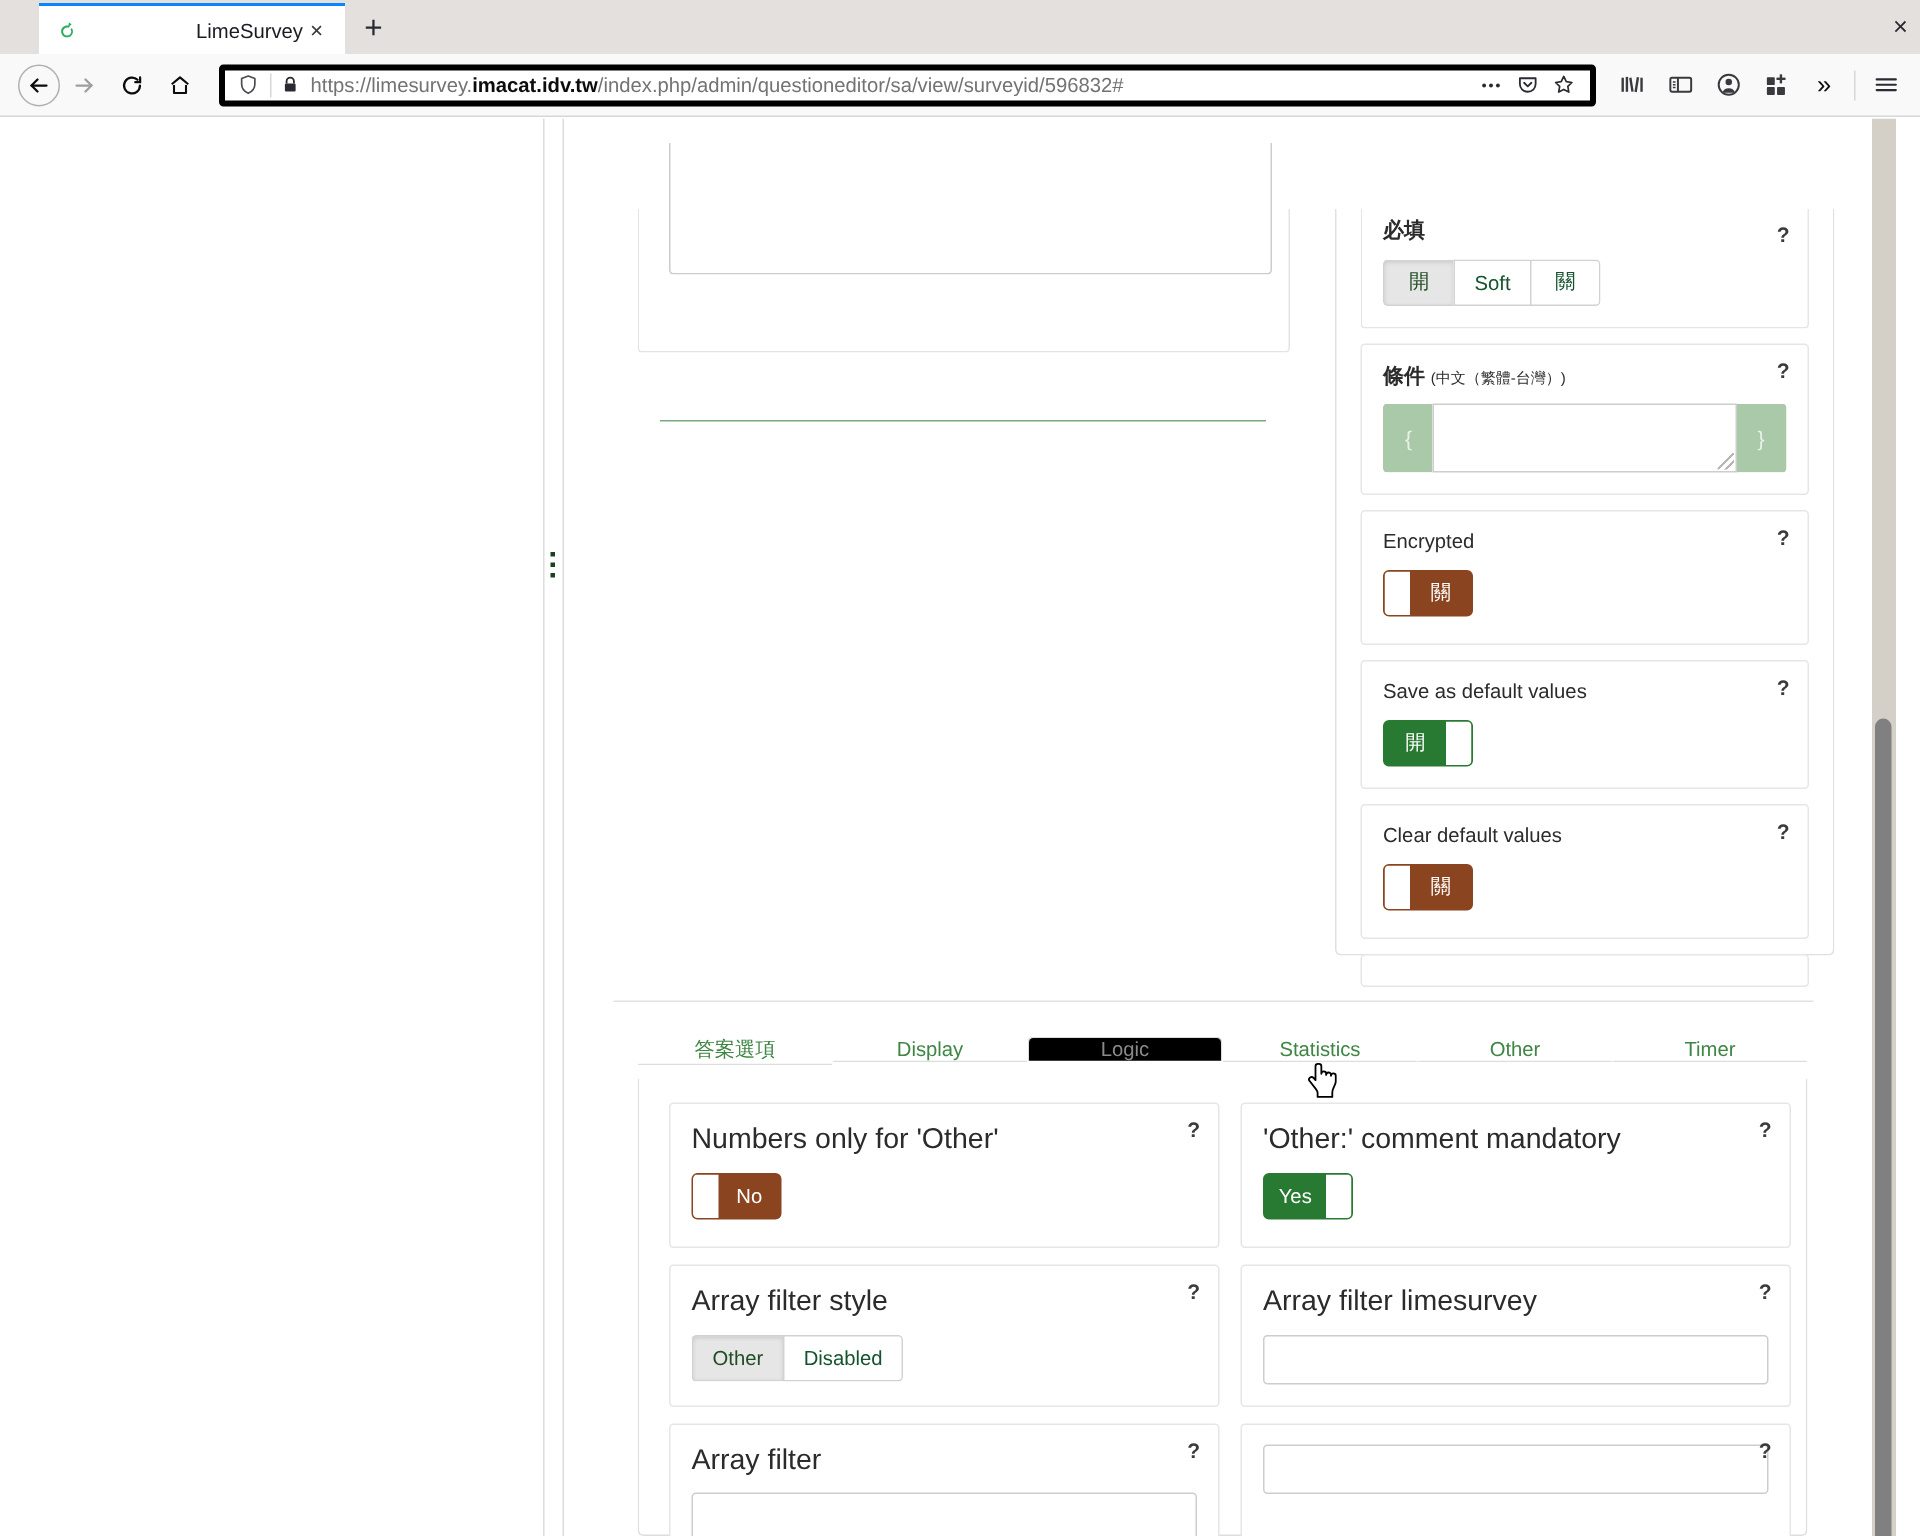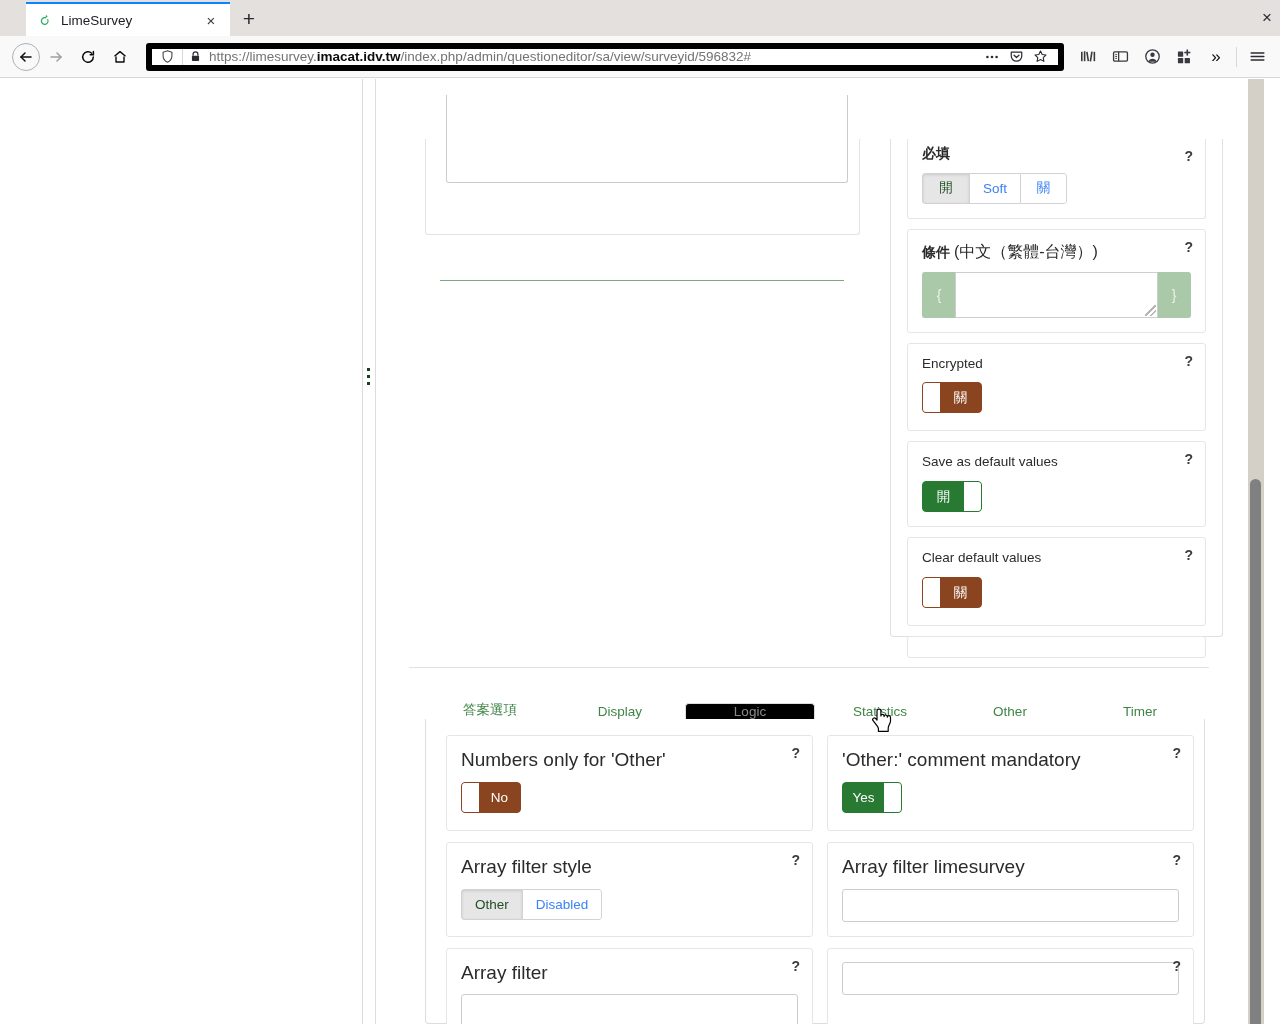--- a/index.html
+++ b/index.html
@@ -22,20 +22,21 @@
     padding-left: 26px;
     position: relative;
   }
   .tab {
     width: 204px; height: 34px;
     background: #ffffff;
     display: flex; align-items: center;
     padding: 0 10px;
     position: relative;
     border-top: 2px solid #0a84ff;
+    text-align: right;
   }
   .tab .favicon {
     width: 16px; height: 16px;
     margin-right: 9px;
     display: flex; align-items: center; justify-content: center;
     flex: 0 0 auto;
   }
   .tab .tab-title {
     flex: 1 1 auto;
     font-size: 13.5px;
@@ -79,21 +80,21 @@
     border-radius: 50%;
     width: 28px; height: 28px;
     margin-left: 5px;
   }
 
   .urlbar {
     flex: 1 1 auto;
     height: 28px;
     margin: 0 8px 0 10px;
     background: #ffffff;
-    border: 6px solid #000000;
+    border: 4px solid #000000;
     border-radius: 3px;
     display: flex; align-items: center;
     padding: 0 6px;
     min-width: 0;
   }
   .urlbar .shield { margin: 0 5px 0 2px; display:flex; align-items:center; }
   .urlbar .sep {
     width: 1px; height: 16px; background: #d7d7db; margin: 0 6px 0 2px;
   }
   .urlbar .lock { margin-right: 7px; display:flex; align-items:center; }
@@ -202,37 +203,37 @@
     background: #ffffff;
   }
   .sbox.first { border-top: none; border-radius: 0 0 3px 3px; padding-top: 6px; margin-top: 0;}
   .sbox-label {
     font-size: 13.5px;
     color: #2b2b2b;
     margin-bottom: 10px;
     line-height: 1.25;
   }
   .sbox-label.cjk { font-weight: 700; font-size: 14px; }
-  .sbox-label .sub { font-weight: 400; font-size: 16px; }
+  .sbox-label .sub { font-weight: 400; font-size: 10px; }
   .help-q {
     position: absolute;
     right: 12px; top: 10px;
     font-size: 14px; font-weight: 700;
     color: #3b3b3b;
     line-height: 1;
   }
 
   
   .btngroup { display: inline-flex; border-radius: 3px; overflow: hidden; }
   .btngroup .bg-btn {
     min-width: 47px; height: 31px;
     display: flex; align-items: center; justify-content: center;
     padding: 0 13px;
     font-size: 13.5px;
-    color: #3b82f6;
+    color: #14532d;
     background: #ffffff;
     border: 1px solid #d2d2d2;
     border-right: none;
     white-space: nowrap;
   }
   .btngroup .bg-btn:last-child { border-right: 1px solid #d2d2d2; border-radius: 0 3px 3px 0; }
   .btngroup .bg-btn:first-child { border-radius: 3px 0 0 3px; }
   .btngroup .bg-btn.active {
     background: #e6e6e6;
     color: #214d24;
@@ -306,21 +307,21 @@
     left: 409px; top: 588px;
     width: 800px; height: 1px;
     background: #e2e2e2;
   }
 
   .tabs-wrap {
     position: absolute;
     left: 425px; top: 600px;
     width: 780px; height: 41px;
     display: flex;
-    align-items: flex-end;
+    align-items: center;
   }
   .ltab {
     flex: 1 1 0;
     display: flex; align-items: center; justify-content: center;
     font-size: 13.5px;
     color: #3f8545;
     background: transparent;
     border: 1px solid transparent;
     border-bottom: 1px solid #dddddd;
     border-radius: 4px 4px 0 0;

